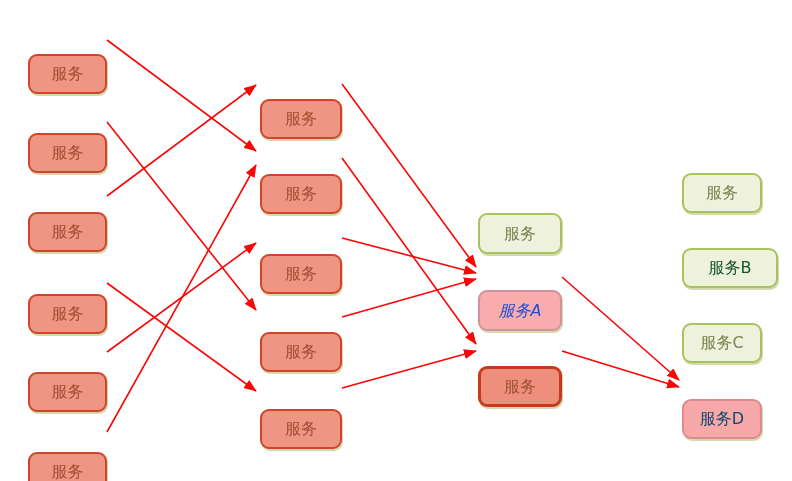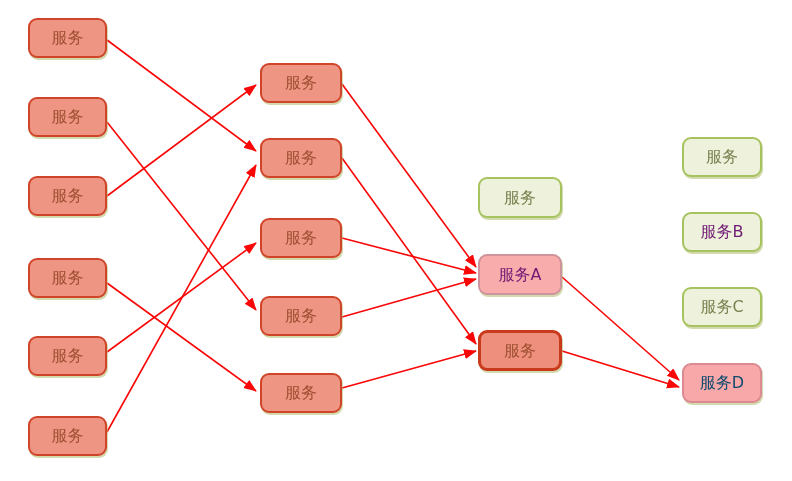--- a/index.html
+++ b/index.html
@@ -28,20 +28,21 @@
     position: absolute;
     box-sizing: border-box;
     display: flex;
     align-items: center;
     justify-content: center;
     border-radius: 9px;
     font-size: 16px;
     line-height: 1;
     white-space: nowrap;
     box-shadow: 1px 2px 0 rgba(175, 188, 105, 0.55);
+    margin-top: 36px;
   }
 </style>
 </head>
 <body>
 
 <div class="canvas">
   <svg class="edge-layer" width="792" height="481" viewBox="0 0 792 481" xmlns="http://www.w3.org/2000/svg">
     <defs>
       <marker id="arrowhead" markerUnits="userSpaceOnUse" markerWidth="14" markerHeight="12" refX="12" refY="5" orient="auto">
         <path d="M0,0 L13,5 L0,10 z" fill="#f90606"></path>
@@ -69,20 +70,20 @@
       <div class="node" style="left: 28px; top: 176px; width: 79px; height: 40px; background: rgb(239, 149, 132); border: 2.5px solid rgb(208, 69, 42); color: rgb(158, 79, 49);">服务</div>
       <div class="node" style="left: 28px; top: 258px; width: 79px; height: 40px; background: rgb(239, 149, 132); border: 2.5px solid rgb(208, 69, 42); color: rgb(158, 79, 49);">服务</div>
       <div class="node" style="left: 28px; top: 336px; width: 79px; height: 40px; background: rgb(239, 149, 132); border: 2.5px solid rgb(208, 69, 42); color: rgb(158, 79, 49);">服务</div>
       <div class="node" style="left: 28px; top: 416px; width: 79px; height: 40px; background: rgb(239, 149, 132); border: 2.5px solid rgb(208, 69, 42); color: rgb(158, 79, 49);">服务</div>
       <div class="node" style="left: 260px; top: 63px; width: 82px; height: 40px; background: rgb(239, 149, 132); border: 2.5px solid rgb(208, 69, 42); color: rgb(158, 79, 49);">服务</div>
       <div class="node" style="left: 260px; top: 138px; width: 82px; height: 40px; background: rgb(239, 149, 132); border: 2.5px solid rgb(208, 69, 42); color: rgb(158, 79, 49);">服务</div>
       <div class="node" style="left: 260px; top: 218px; width: 82px; height: 40px; background: rgb(239, 149, 132); border: 2.5px solid rgb(208, 69, 42); color: rgb(158, 79, 49);">服务</div>
       <div class="node" style="left: 260px; top: 296px; width: 82px; height: 40px; background: rgb(239, 149, 132); border: 2.5px solid rgb(208, 69, 42); color: rgb(158, 79, 49);">服务</div>
       <div class="node" style="left: 260px; top: 373px; width: 82px; height: 40px; background: rgb(239, 149, 132); border: 2.5px solid rgb(208, 69, 42); color: rgb(158, 79, 49);">服务</div>
       <div class="node" style="left: 478px; top: 177px; width: 84px; height: 41px; background: rgb(238, 241, 219); border: 2.5px solid rgb(166, 195, 95); color: rgb(120, 129, 79);">服务</div>
-      <div class="node" style="left: 478px; top: 254px; width: 84px; height: 41px; background: rgb(249, 172, 172); border: 2.5px solid rgb(206, 147, 156); color: #701a75;">服务A</div>
+      <div class="node" style="left: 478px; top: 254px; width: 84px; height: 41px; background: rgb(249, 172, 172); border: 2.5px solid rgb(206, 147, 156); color: #1d4ed8; font-style: italic;">服务A</div>
       <div class="node" style="left: 478px; top: 330px; width: 84px; height: 41px; background: rgb(238, 143, 126); border: 3.5px solid rgb(201, 58, 28); color: rgb(158, 80, 48);">服务</div>
       <div class="node" style="left: 682px; top: 137px; width: 80px; height: 40px; background: rgb(238, 241, 219); border: 2.5px solid rgb(166, 195, 95); color: rgb(120, 129, 79);">服务</div>
-      <div class="node" style="left: 682px; top: 212px; width: 80px; height: 40px; background: rgb(238, 241, 219); border: 2.5px solid rgb(166, 195, 95); color: #701a75;">服务B</div>
+      <div class="node" style="left: 682px; top: 212px; width: 96px; height: 40px; background: rgb(238, 241, 219); border: 2.5px solid rgb(166, 195, 95); color: #14532d;">服务B</div>
       <div class="node" style="left: 682px; top: 287px; width: 80px; height: 40px; background: rgb(238, 241, 219); border: 2.5px solid rgb(166, 195, 95); color: rgb(120, 129, 79);">服务C</div>
       <div class="node" style="left: 682px; top: 363px; width: 80px; height: 40px; background: rgb(248, 168, 168); border: 2.5px solid rgb(219, 138, 146); color: #0c4a6e;">服务D</div>
     </div>
 </div>
 
 </body></html>

